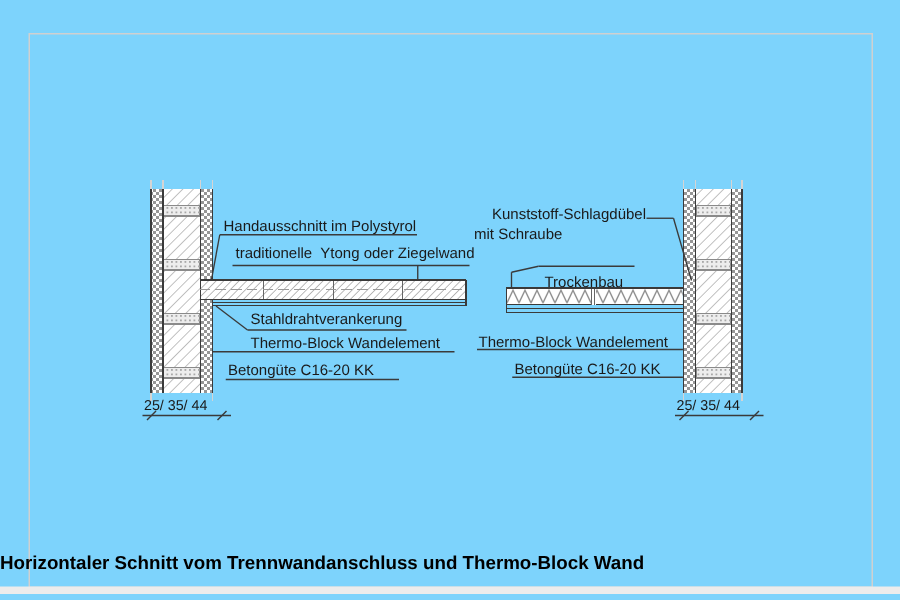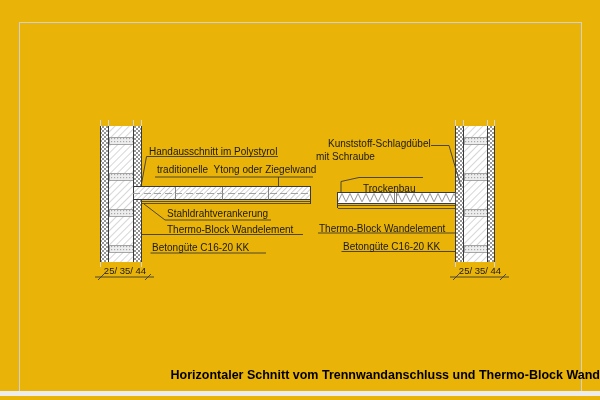--- a/index.html
+++ b/index.html
@@ -1,24 +1,24 @@
 <!DOCTYPE html>
 <html><head>
 <meta charset="utf-8">
 <style>
   html,body{margin:0;padding:0;background:#fff;}
-  #canvas{position:relative;width:600px;height:400px;background:#eab308;overflow:hidden;
+  #canvas{position:relative;width:600px;height:400px;background:#7dd3fc;overflow:hidden;
           font-family:"Liberation Sans",sans-serif;}
   #frame{position:absolute;left:19px;top:22px;width:561px;height:368px;
          border:1px solid #d0d0d0;pointer-events:none;}
   #bottomband{position:absolute;left:0;top:391px;width:600px;height:5px;background:#ececec;}
   svg{position:absolute;left:0;top:0;}
   .lbl{position:absolute;font-size:10px;line-height:11px;color:#1a1a1a;white-space:pre;}
-  .dim{position:absolute;font-size:9.5px;color:#1a1a1a;width:58px;text-align:center;white-space:pre;}
-  .ttl{position:absolute;left:0;right:0;top:368px;text-align:right;
+  .dim{position:absolute;font-size:9.5px;color:#1a1a1a;width:58px;text-align:left;white-space:pre;}
+  .ttl{position:absolute;left:0;right:0;top:368px;text-align:left;
        font-size:12.5px;font-weight:bold;color:#000;}
 </style>
 </head>
 <body>
 
 <div id="canvas">
 
   <div id="frame"></div>
   <div id="bottomband"></div>
 

